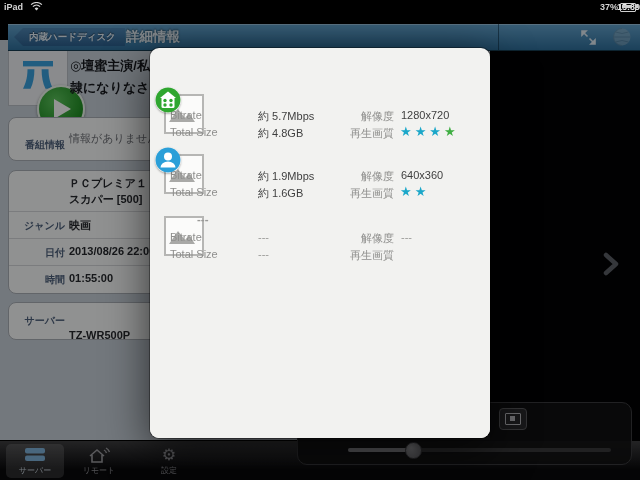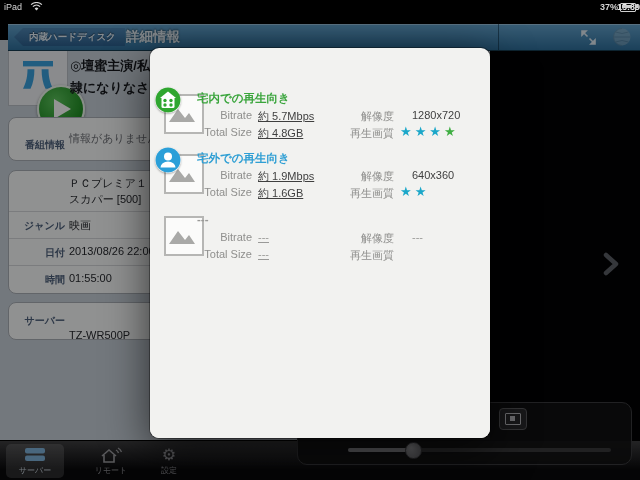--- a/index.html
+++ b/index.html
@@ -2,21 +2,21 @@
 <html><head>
 <meta charset="utf-8">
 <style>
   html,body{margin:0;padding:0;background:#000;}
   #screen{position:relative;width:640px;height:480px;overflow:hidden;background:#000;
     font-family:"Liberation Sans","DejaVu Sans",sans-serif;-webkit-font-smoothing:antialiased;}
   .abs{position:absolute;}
 
   
   #statusbar{left:0;top:0;width:640px;height:14px;background:#000;z-index:40;color:#e8e8e8;font-size:9px;}
-  #statusbar .dev{left:4px;top:2px;font-weight:normal;color:#d6d6d6;}
+  #statusbar .dev{left:4px;top:2px;font-weight:bold;color:#d6d6d6;}
   #statusbar .time{left:0;top:2px;width:640px;text-align:right;font-weight:bold;}
   #statusbar .batt-pct{right:22px;top:2px;color:#d6d6d6;font-weight:bold;}
   .batt{right:4px;top:3px;width:14px;height:7px;border:1px solid #cfcfcf;border-radius:1px;}
   .batt::after{content:"";position:absolute;left:1px;top:1px;width:10px;height:3px;background:#cfcfcf;}
   .batt::before{content:"";position:absolute;right:-3px;top:1px;width:2px;height:3px;background:#cfcfcf;}
 
   
   #navbar{left:0;top:24px;width:640px;height:26px;z-index:5;
     background:linear-gradient(#63a2cc,#2f6f9b);border-bottom:1px solid #173d52;
     box-shadow:inset 0 1px 0 rgba(255,255,255,.35);margin-left:8px;}
@@ -34,21 +34,21 @@
   
   .thumb{left:8px;top:6px;width:58px;height:58px;background:#eef0f3;border:1px solid #b9bec5;}
   .playbtn{left:37px;top:45px;width:44px;height:44px;border-radius:50%;
     background:radial-gradient(circle at 38% 32%,#5cc45c,#1f8f22 70%);
     border:2px solid rgba(245,250,245,.95);box-shadow:0 1px 3px rgba(0,0,0,.4);}
   .playbtn svg{position:absolute;left:13px;top:10px;}
   .ptitle{left:70px;top:15px;width:112px;height:46px;overflow:hidden;
     font-size:13px;font-weight:bold;line-height:22px;color:#15181c;}
   .card{background:#f9fafa;border:1px solid #a9aeb5;border-radius:8px;}
   .row-lbl{position:absolute;left:12px;width:44px;text-align:right;font-size:10px;font-weight:bold;color:#4e617c;}
-  .row-val{position:absolute;left:60px;font-size:11px;font-weight:normal;color:#26292e;}
+  .row-val{position:absolute;left:60px;font-size:11px;font-weight:bold;color:#26292e;}
   .sep{position:absolute;left:0;width:100%;height:1px;background:#d4d6d9;}
 
   
   #tabbar{left:0;top:440px;width:640px;height:40px;z-index:2;
     background:linear-gradient(#3e3e40,#0a0a0c 70%);border-top:1px solid #000;}
   .tab{position:absolute;top:3px;width:58px;height:34px;text-align:center;}
   .tab.sel{background:rgba(255,255,255,.14);border-radius:5px;}
   .tab .tlabel{position:absolute;bottom:2px;left:0;width:100%;font-size:8px;color:#8d8d92;}
   .tab.sel .tlabel{color:#c6d0d8;}
   .tab svg,.tab .gear{position:absolute;top:3px;left:50%;transform:translateX(-50%);}
@@ -81,24 +81,24 @@
     background:linear-gradient(#4f93d2,#2c6bb1);border:1px solid #1c4f8e;
     color:#fff;font-size:10px;font-weight:bold;text-shadow:0 -1px 1px rgba(0,0,0,.4);}
   .mtitle{left:72px;top:9px;font-size:13px;font-weight:bold;color:#fff;
     text-shadow:0 -1px 1px rgba(0,0,0,.45);white-space:nowrap;}
   .mrow{position:absolute;left:0;width:100%;border-bottom:1px solid #d8d8d6;background:#f2f2f0;}
   .ph{position:absolute;left:14px;top:10px;width:36px;height:36px;background:#fbfbfa;border:2px solid #b6b6b4;}
   .badge{position:absolute;left:5px;top:3px;width:26px;height:26px;border-radius:50%;z-index:2;
     box-shadow:0 1px 2px rgba(0,0,0,.3);}
   .opt-title{position:absolute;left:47px;top:7px;font-size:11.5px;font-weight:bold;}
   .t-green{color:#3aa53c;} .t-blue{color:#2f9fd4;} .t-gray{color:#9a9a98;font-weight:bold;}
-  .lblA{position:absolute;left:20px;width:82px;text-align:right;font-size:11px;color:#8f8f8d;}
-  .valA{position:absolute;left:108px;font-size:11px;color:#3f3f3f;text-decoration:underline;}
+  .lblA{position:absolute;left:20px;width:82px;text-align:left;font-size:11px;color:#8f8f8d;}
+  .valA{position:absolute;left:108px;font-size:11px;color:#3f3f3f;}
   .lblB{position:absolute;left:162px;width:82px;text-align:right;font-size:11px;color:#8f8f8d;}
-  .valB{position:absolute;left:262px;font-size:11px;color:#3f3f3f;}
+  .valB{position:absolute;left:251px;font-size:11px;color:#3f3f3f;}
   .ln2{top:25px;} .ln3{top:42px;}
   .stars{position:absolute;left:250px;top:40px;font-size:13px;letter-spacing:3px;
     font-family:"DejaVu Sans",sans-serif;}
 </style>
 </head>
 <body>
 
 <div id="screen">
 
   <div id="statusbar" class="abs">
@@ -179,21 +179,21 @@
   </svg>
 
   <div id="tabbar" class="abs">
     <div class="tab sel" style="left:6px">
       <svg width="22" height="15" viewBox="0 0 22 15">
         <rect x="1" y="1" width="20" height="5.5" rx="2" fill="#7fb2d9"></rect>
         <rect x="1" y="8.5" width="20" height="5.5" rx="2" fill="#7fb2d9"></rect>
       </svg>
       <span class="tlabel">サーバー</span>
     </div>
-    <div class="tab" style="left:82px">
+    <div class="tab" style="left:70px">
       <svg width="24" height="17" viewBox="0 0 24 17">
         <path d="M3 9 L10 3 L17 9 M5 8 V15 H15 V8" stroke="#9a9a9e" stroke-width="1.6" fill="none"></path>
         <path d="M17 3 A5 5 0 0 1 19.5 6 M19 1 A8 8 0 0 1 22.5 5" stroke="#9a9a9e" stroke-width="1.4" fill="none"></path>
       </svg>
       <span class="tlabel">リモート</span>
     </div>
     <div class="tab" style="left:140px">
       <span class="gear">⚙</span>
       <span class="tlabel">設定</span>
     </div>
@@ -222,21 +222,20 @@
         <circle cx="13" cy="13" r="12.5" fill="#2fa62f"></circle>
         <path d="M5 11 L13 4.5 L21 11 Z" fill="#fff"></path>
         <rect x="6.5" y="10" width="13" height="11" rx="1.5" fill="#fff"></rect>
         <g fill="#2fa62f">
             <circle cx="10" cy="13.5" r="1.7"></circle>
             <circle cx="16" cy="13.5" r="1.7"></circle>
             <circle cx="10" cy="18" r="1.7"></circle>
             <circle cx="16" cy="18" r="1.7"></circle>
           </g>
       </svg>
-      <span class="opt-title t-green">宅内での再生向き</span>
       <span class="lblA ln2">Bitrate</span>
       <span class="valA ln2">約 5.7Mbps</span>
       <span class="lblB ln2">解像度</span>
       <span class="valB ln2">1280x720</span>
       <span class="lblA ln3">Total Size</span>
       <span class="valA ln3">約 4.8GB</span>
       <span class="lblB ln3">再生画質</span>
       <span class="stars"><span style="color: rgb(27, 167, 201);">★</span><span style="color: rgb(27, 167, 201);">★</span><span style="color: rgb(27, 167, 201);">★</span><span style="color: rgb(63, 174, 66);">★</span></span>
     </div>
 
@@ -244,21 +243,20 @@
       <div class="ph">
         <svg width="32" height="32" viewBox="0 0 32 32">
             <polygon points="3,26 12,13 19,22 23,17 29,26" fill="#a9a9a7"></polygon>
           </svg>
       </div>
       <svg class="badge" viewBox="0 0 26 26">
         <circle cx="13" cy="13" r="12.5" fill="#2b9fd8"></circle>
         <circle cx="13" cy="9.5" r="4" fill="#fff"></circle>
         <path d="M5.5 20.5 a7.5 6 0 0 1 15 0 z" fill="#fff"></path>
       </svg>
-      <span class="opt-title t-blue">宅外での再生向き</span>
       <span class="lblA ln2">Bitrate</span>
       <span class="valA ln2">約 1.9Mbps</span>
       <span class="lblB ln2">解像度</span>
       <span class="valB ln2">640x360</span>
       <span class="lblA ln3">Total Size</span>
       <span class="valA ln3">約 1.6GB</span>
       <span class="lblB ln3">再生画質</span>
       <span class="stars"><span style="color: rgb(27, 167, 201);">★</span><span style="color: rgb(27, 167, 201);">★</span></span>
     </div>
 

